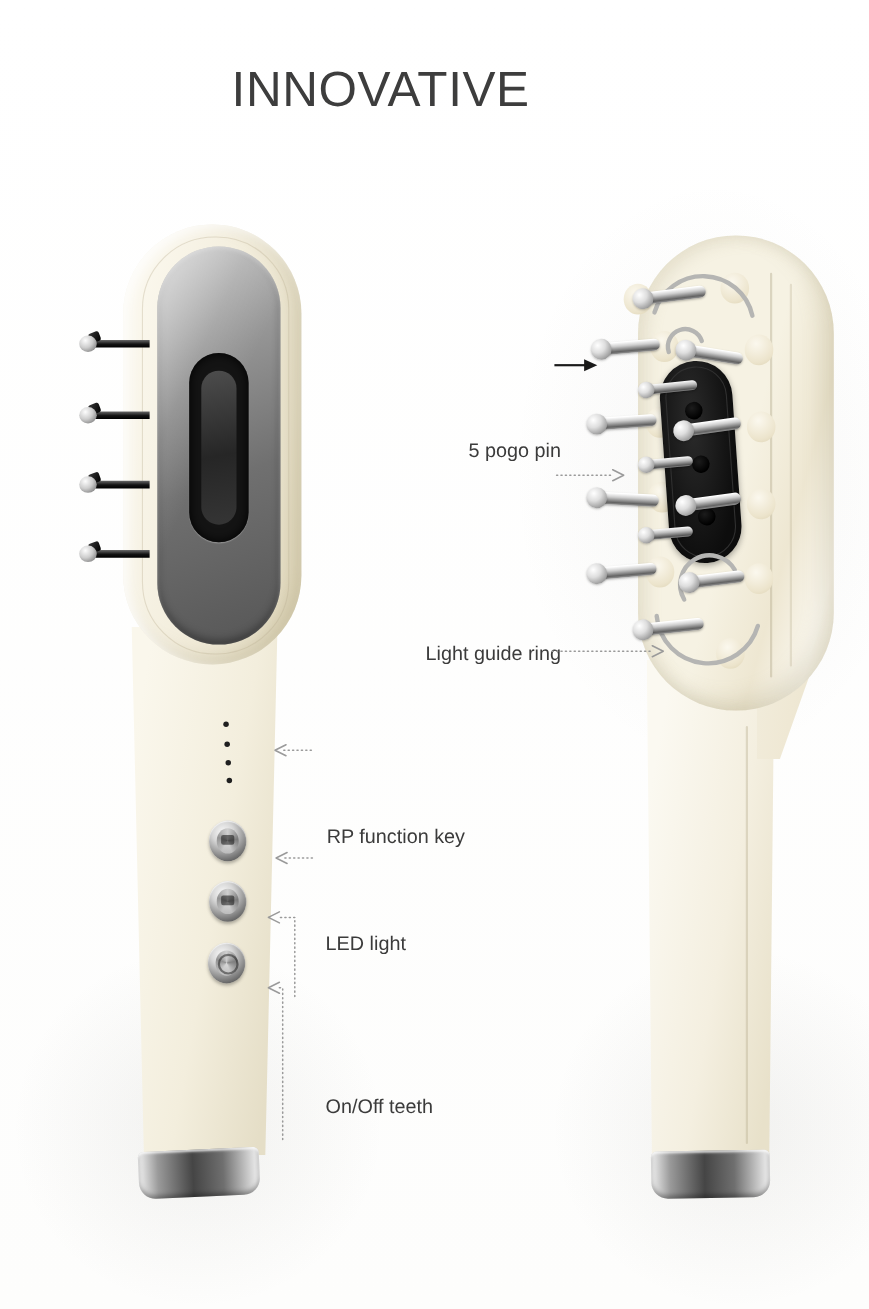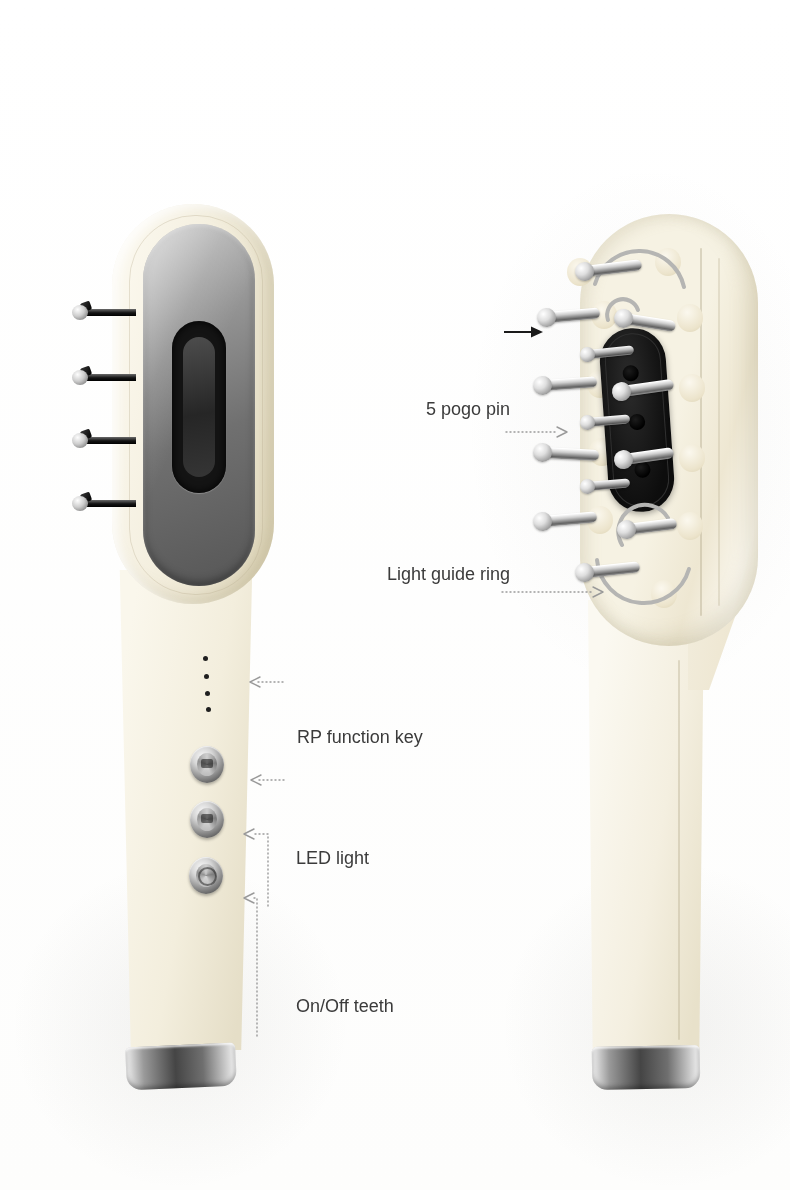--- a/index.html
+++ b/index.html
@@ -90,20 +90,21 @@
 </head>
 <body>
 
 <div class="scene">
 
   <div class="haze haze-l"></div>
   <div class="haze haze-r"></div>
   <div class="haze haze-rh"></div>
 
   <div class="title-block">
+    <div class="title-line">INNOVATIVE</div>
   </div>
 
   <div>
     <div class="ld-handle"></div>
     <div class="ld-head"></div>
     <div class="ld-seam"></div>
     <div class="ld-panel">
         <div class="sheen"></div>
       </div>
     <div class="ld-window">
@@ -223,22 +224,22 @@
         <div class="ball"></div>
       </div>
     <div class="tooth" style="left:585px;top:567px;width:55px;transform:rotate(-6deg)">
         <div class="ball"></div>
       </div>
 
     <div class="cap cap-right"></div>
   </div>
 
   <div class="callout" style="right:280px;top:399px">5 pogo pin</div>
-  <div class="callout" style="right:280px;top:564px">Light guide ring</div>
-  <div class="callout" style="left:297px;top:727px">RP function key</div>
+  <div class="callout" style="right:280px;top:584px">Light guide ring</div>
+  <div class="callout" style="left:297px;top:750px">RP function key</div>
   <div class="callout" style="left:296px;top:848px">LED light</div>
   <div class="callout" style="left:296px;top:996px">On/Off teeth</div>
 
   <svg class="layer" width="790" height="1190" viewBox="0 0 790 1190">
 
     <g>
       <line x1="504" y1="332" x2="532" y2="332" stroke="#1a1a1a" stroke-width="2"></line>
       <path d="M531 326.5 L543 332 L531 337.5 Z" fill="#1a1a1a"></path>
     </g>
 

